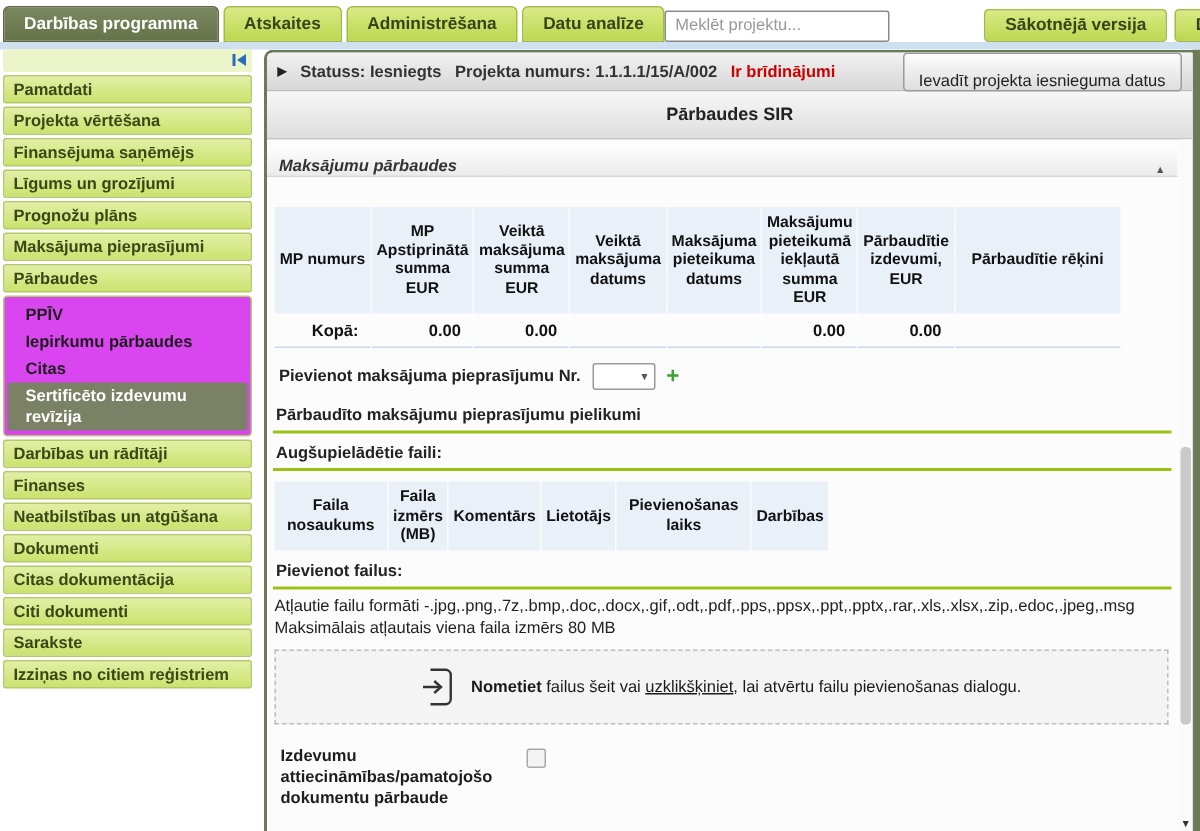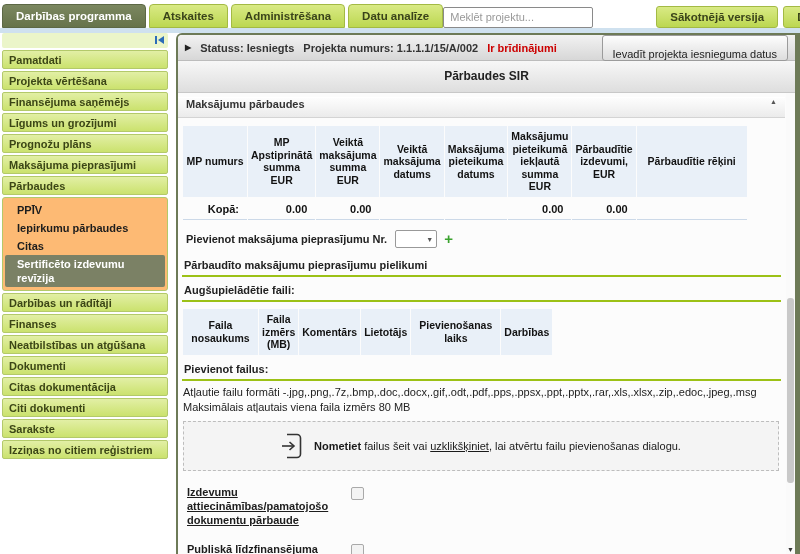--- a/index.html
+++ b/index.html
@@ -24,39 +24,39 @@
 
   
   .sidebar { position: absolute; left: 2px; top: 33px; width: 166px; font-size: 11px; }
   .sb-head { height: 15px; background: #ebf5c9; border-radius: 2px; margin-bottom: 2px; position: relative; }
   .collapse-icon { position: absolute; right: 4px; top: 3px; display: flex; align-items: center; cursor: pointer; }
   .collapse-icon .bar { width: 2px; height: 8px; background: #2b6cb8; margin-right: 1px; }
   .collapse-icon .tri { width: 0; height: 0; border-top: 4px solid transparent; border-bottom: 4px solid transparent; border-right: 6px solid #2b6cb8; }
   .sb-item { height: 19px; line-height: 19px; padding-left: 6px; margin-bottom: 2px; font-weight: bold; color: #3c4616;
              background: linear-gradient(#e2efa5, #cbe26e); border: 1px solid #b3c96a; border-radius: 2px;
              cursor: pointer; white-space: nowrap; overflow: hidden; }
-  .sb-sub { background: #fdba74; border: 1px solid #b3c96a; border-radius: 3px; padding: 3px 2px; margin-bottom: 2px; }
+  .sb-sub { background: #d946ef; border: 1px solid #b3c96a; border-radius: 3px; padding: 3px 2px; margin-bottom: 2px; }
   .sb-sub-item { padding: 2px 4px 2px 12px; font-weight: bold; color: #1d1d1d; cursor: pointer; line-height: 14px; }
   .sb-sub-item.selected { background: #7b8165; color: #fff; border-radius: 2px; }
 
   
   .panel { position: absolute; left: 176px; top: 33px; width: 624px; height: 521px; background: #fcfcfc;
            border: 2px solid #6d7a57; border-right-width: 5px; border-bottom-width: 0; border-radius: 6px 0 0 0; overflow: hidden; }
   .statusbar { height: 26px; display: flex; align-items: center; padding: 0 7px; gap: 9px;
                background: linear-gradient(#f2f2f2, #d7d7d7); border-bottom: 1px solid #bcbcbc;
                font-size: 11px; font-weight: bold; color: #333; }
   .exp-icon { font-size: 8px; color: #222; cursor: pointer; }
   .warning { color: #cc0000; }
   .graybtn { margin-left: auto; height: 21px; padding: 12px 10px; font-size: 11px; color: #222; font-family: inherit;
              background: linear-gradient(#fdfdfd, #ddd); border: 1px solid #9b9b9b; border-radius: 3px; cursor: pointer; }
   .titlebar { height: 32px; line-height: 31px; text-align: center; font-weight: bold; font-size: 12px; color: #222;
               background: linear-gradient(#f7f7f7, #dedede); border-bottom: 1px solid #c8c8c8; }
-  .sectionbar { height: 21px; display: flex; align-items: flex-start; padding: 0 8px; margin: 4px 10px 0 0;
+  .sectionbar { height: 21px; display: flex; align-items: flex-end; padding: 0 8px; margin: 4px 10px 12px 0;
                 background: linear-gradient(#fdfdfd, #ebebeb); border-top: 1px solid #fff; border-bottom: 1px solid #d4d4d4;
-                font-weight: bold; font-size: 11px; color: #333; cursor: pointer; }
+                font-weight: bold; font-size: 11px; color: #333; cursor: pointer; font-style: italic; }
   .sec-arrow { margin-left: auto; font-size: 7px; color: #555; cursor: pointer; }
   .content { padding: 7px 4px 0 4px; margin-right: 10px; }
 
   table { border-collapse: separate; border-spacing: 1px; }
   th { background: #e9f0f8; font-size: 10.5px; font-weight: bold; color: #121212; text-align: center;
        vertical-align: middle; padding: 4px 3px; line-height: 1.2; }
   .ptable .c0 { width: 64px; } .ptable .c1 { width: 58px; } .ptable .c2 { width: 57px; } .ptable .c3 { width: 53px; }
   .ptable .c4 { width: 57px; } .ptable .c5 { width: 55px; } .ptable .c6 { width: 53px; } .ptable .c7 { width: 110px; }
   .total td { font-size: 11px; font-weight: bold; color: #111; text-align: right; padding: 5px 8px 4px 3px;
               border-bottom: 1px solid #ccd9e8; }
@@ -68,21 +68,21 @@
   .secline { font-weight: bold; font-size: 11px; color: #222; padding: 7px 0 4px 2px; border-bottom: 2px solid #9cc116; }
   .ftable { margin-top: 6px; }
   .ftable .f0 { width: 75px; } .ftable .f1 { width: 39px; } .ftable .f2 { width: 53px; }
   .ftable .f3 { width: 43px; } .ftable .f4 { width: 89px; } .ftable .f5 { width: 45px; }
   .formats { font-size: 11px; color: #222; line-height: 1.35; padding: 4px 0 0 1px; }
   .dropzone { margin: 7px 2px 0 1px; height: 50px; background: #f4f4f4; border: 1px dashed #bdbdbd;
               display: flex; align-items: center; justify-content: center; gap: 12px; cursor: pointer; }
   .dz-text { font-size: 11px; color: #1a1a1a; }
   .dz-text .u { text-decoration: underline; }
   .checkrow { display: flex; align-items: flex-start; margin: 15px 0 0 5px; }
-  .chk-label { width: 152px; font-size: 11px; font-weight: bold; color: #1d1d1d; line-height: 1.25; text-decoration: underline; }
+  .chk-label { width: 152px; font-size: 11px; font-weight: bold; color: #1d1d1d; line-height: 1.25; }
   .checkbox { width: 13px; height: 13px; border: 1px solid #a9a9a9; background: #f3f3f3; border-radius: 2px;
               margin-left: 12px; margin-top: 1px; cursor: pointer; flex: none; }
 
   
   .vscroll { position: absolute; right: 0; top: 58px; bottom: 0; width: 9px; background: #fafafa; }
   .vthumb { position: absolute; left: 1px; top: 205px; width: 7px; height: 185px; background: #c9c9c9; border-radius: 3px; cursor: pointer; }
   .vdown { position: absolute; left: 0; bottom: 1px; width: 9px; text-align: center; font-size: 7px; color: #333; cursor: pointer; }
 </style>
 </head>
 <body>

